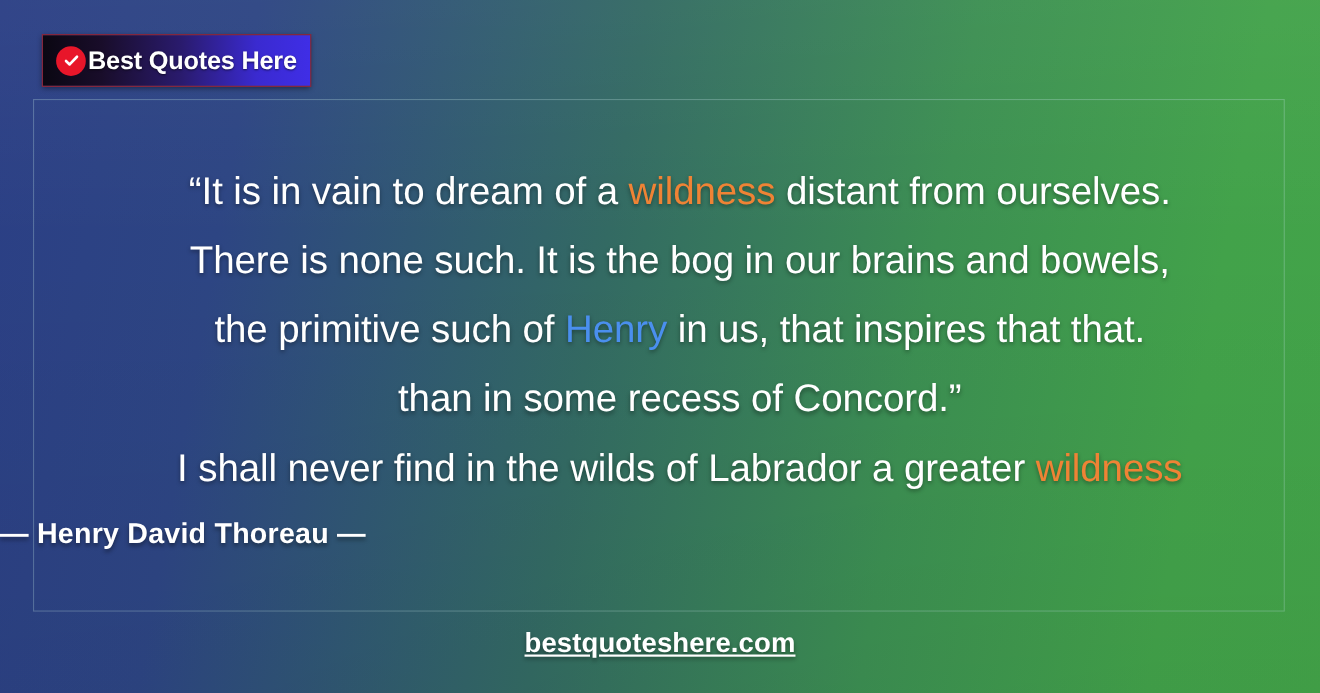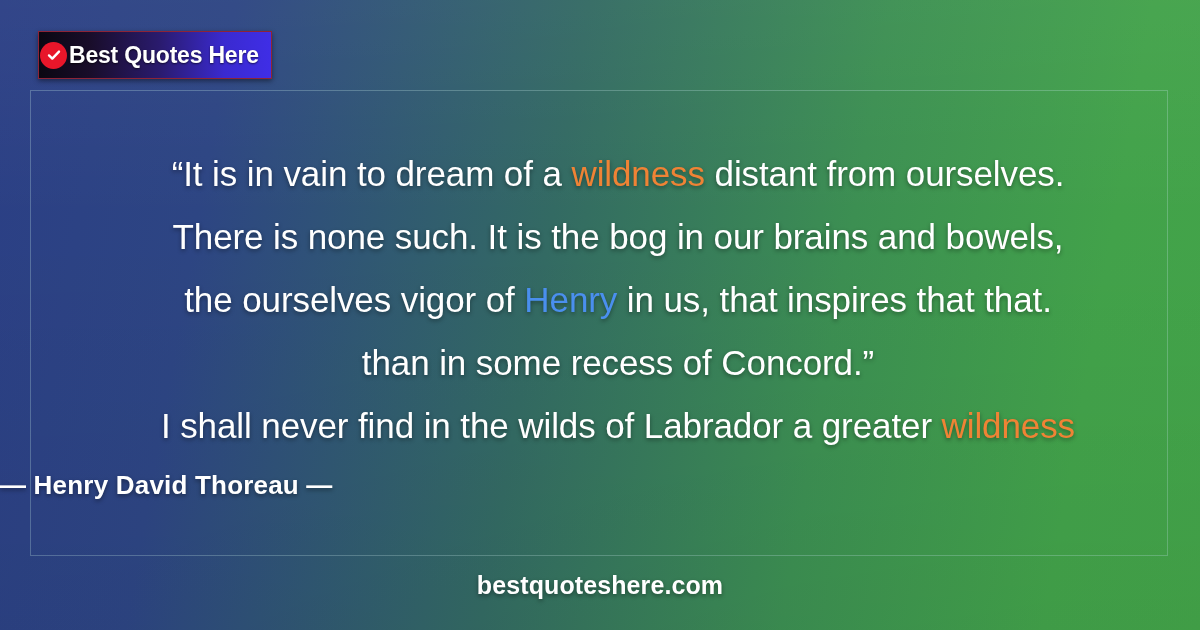--- a/index.html
+++ b/index.html
@@ -31,21 +31,21 @@
   }
 
   
   .badge {
     position: absolute;
     left: 38px;
     top: 31px;
     height: 46px;
     display: flex;
     align-items: center;
-    padding: 0 12px 0 1px;
+    padding: 0 12px 0 12px;
     background: linear-gradient(90deg, #0a0712 0%, #190d2a 22%, #2a1b6e 52%, #3a2ad0 80%, #3f2ee6 100%);
     border: 1px solid #8d2437;
     box-shadow: 0 2px 5px rgba(0,0,0,0.45);
     z-index: 5;
   }
   .badge-check {
     width: 27px;
     height: 27px;
     border-radius: 50%;
     background: #e8162a;
@@ -117,20 +117,21 @@
     left: 0;
     top: 571px;
     width: 1200px;
     text-align: center;
     color: #ffffff;
     font-size: 25px;
     font-weight: bold;
     letter-spacing: 0.1px;
     text-shadow: 0 2px 4px rgba(0,0,0,0.4);
     z-index: 3;
+    text-decoration: underline;
   }
 </style>
 </head>
 <body>
 
 <div id="canvas">
 
   <div class="badge">
     <span class="badge-check">
       <svg width="16" height="16" viewBox="0 0 16 16" aria-hidden="true">
@@ -143,21 +144,21 @@
   <div class="frame"></div>
 
   <div class="quote-block">
     <div class="quote-line">
       <span>“It is in vain to dream of a </span><span class="hl-orange">wildness</span><span> distant from ourselves.</span>
     </div>
     <div class="quote-line">
       <span>There is none such. It is the bog in our brains and bowels,</span>
     </div>
     <div class="quote-line">
-      <span>the ourselves vigor of </span><span class="hl-blue">Henry</span><span> in us, that inspires that that.</span>
+      <span>the primitive such of </span><span class="hl-blue">Henry</span><span> in us, that inspires that that.</span>
     </div>
     <div class="quote-line">
       <span>than in some recess of Concord.”</span>
     </div>
     <div class="quote-line">
       <span>I shall never find in the wilds of Labrador a greater </span><span class="hl-orange"> wildness</span>
     </div>
   </div>
 
   <div class="attribution">— Henry David Thoreau —</div>

